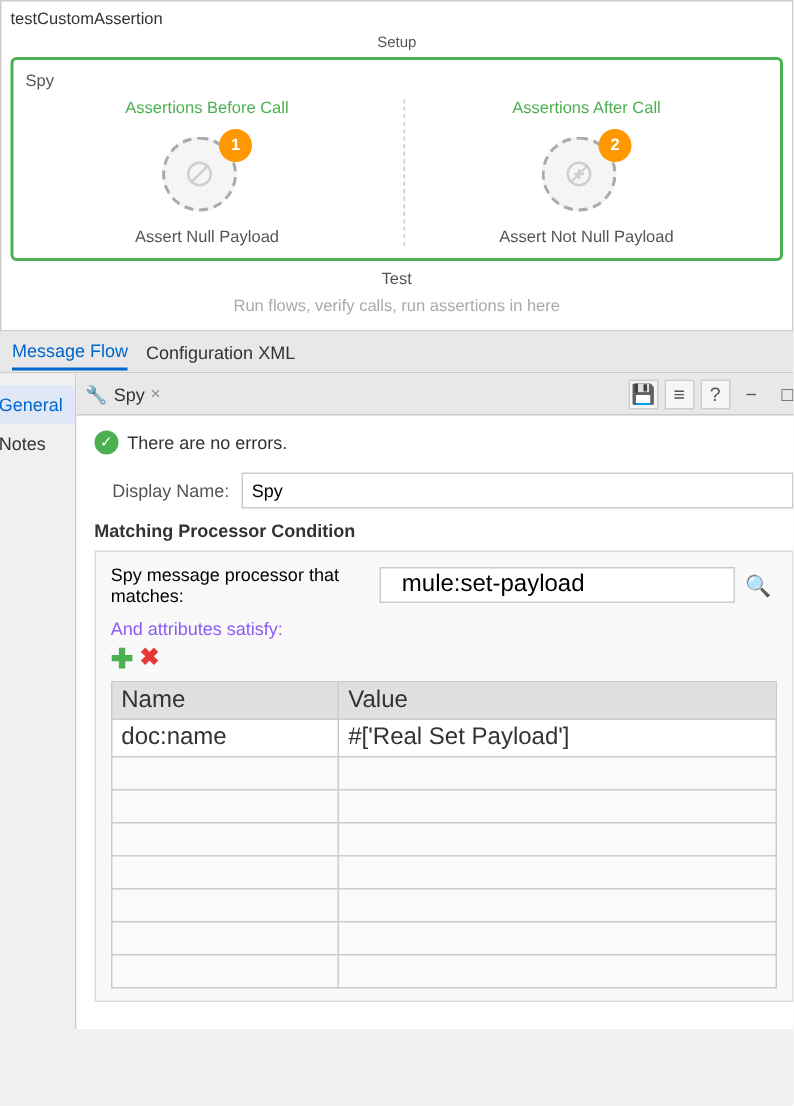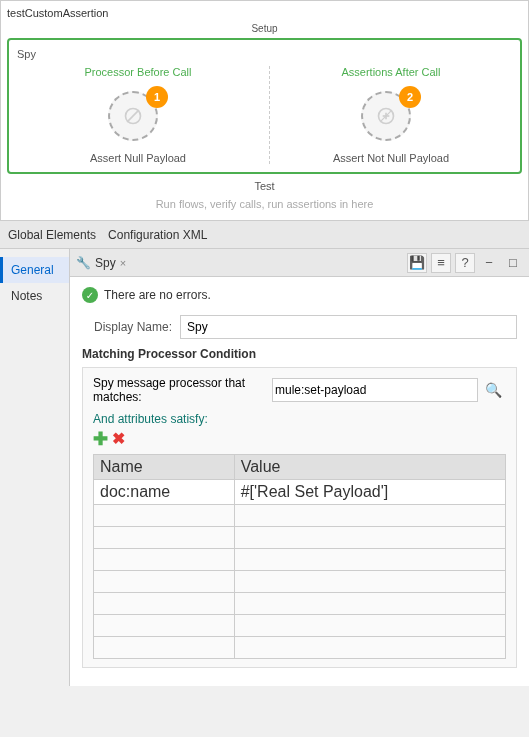--- a/index.html
+++ b/index.html
@@ -287,39 +287,39 @@
     }
     .processor-label {
       font-size: 12px;
       color: #000000;
       width: 175px;
     }
     .processor-input {
       flex: 1;
       height: 24px;
       border: 1px solid #ccc;
-      padding: 2px 2px;
-      font-size: 12px;
+      padding: 2px 14px;
+      font-size: 16px;
       background: white;
     }
     .search-btn {
       width: 24px;
       height: 24px;
       border: none;
       background: none;
       cursor: pointer;
       display: flex;
       align-items: center;
       justify-content: center;
       font-size: 14px;
       color: #555;
     }
     .attributes-label {
       font-size: 12px;
-      color: #0f766e;
+      color: #8b5cf6;
       margin: 4px 0;
     }
     .action-buttons {
       display: flex;
       gap: 4px;
       margin-bottom: 6px;
     }
     .add-btn {
       color: #4CAF50;
       font-size: 18px;
@@ -363,21 +363,21 @@
 </head>
 <body>
 
 <div class="diagram-area">
   <div class="diagram-title">testCustomAssertion</div>
   <div class="setup-label">Setup</div>
   <div class="spy-box">
     <div class="spy-title">Spy</div>
     <div class="assertions-row">
       <div class="assertion-col">
-        <div class="assertion-header">Processor Before Call</div>
+        <div class="assertion-header">Assertions Before Call</div>
         <div class="assertion-icon-wrapper">
           <div class="assertion-circle">
             <svg viewBox="0 0 24 24">
               <circle cx="12" cy="12" r="9" fill="none" stroke="#aaa" stroke-width="2"></circle>
               <line x1="5" y1="19" x2="19" y2="5" stroke="#aaa" stroke-width="2"></line>
             </svg>
           </div>
           <div class="badge">1</div>
         </div>
         <div class="assertion-label">Assert Null Payload</div>
@@ -397,21 +397,21 @@
         </div>
         <div class="assertion-label">Assert Not Null Payload</div>
       </div>
     </div>
   </div>
   <div class="test-label">Test</div>
   <div class="test-hint">Run flows, verify calls, run assertions in here</div>
 </div>
 
 <div class="tabs-bar">
-  <div class="tab-item">Global Elements</div>
+  <div class="tab-item active">Message Flow</div>
   <div class="tab-item">Configuration XML</div>
 </div>
 
 <div class="content-area">
 
   <div class="side-tabs">
     <div class="side-tab active">General</div>
     <div class="side-tab">Notes</div>
   </div>
 

